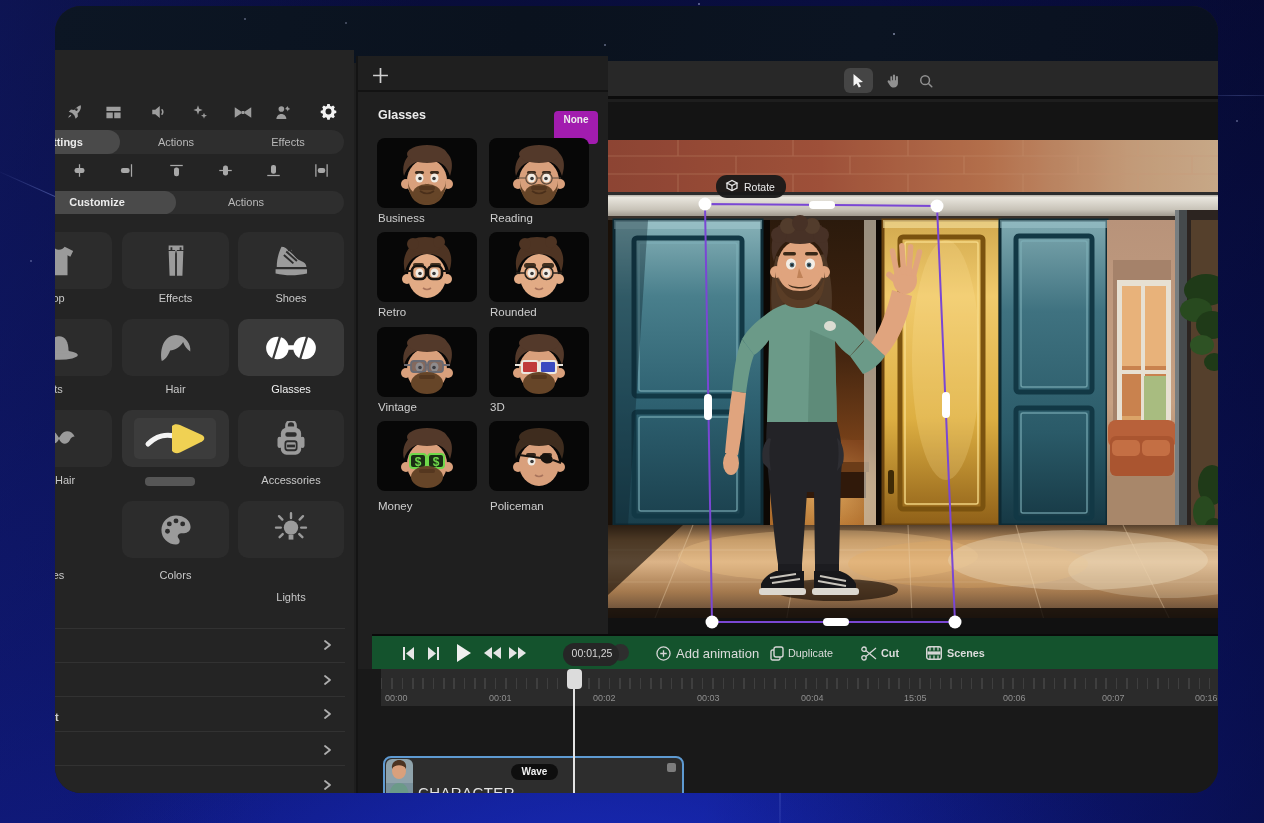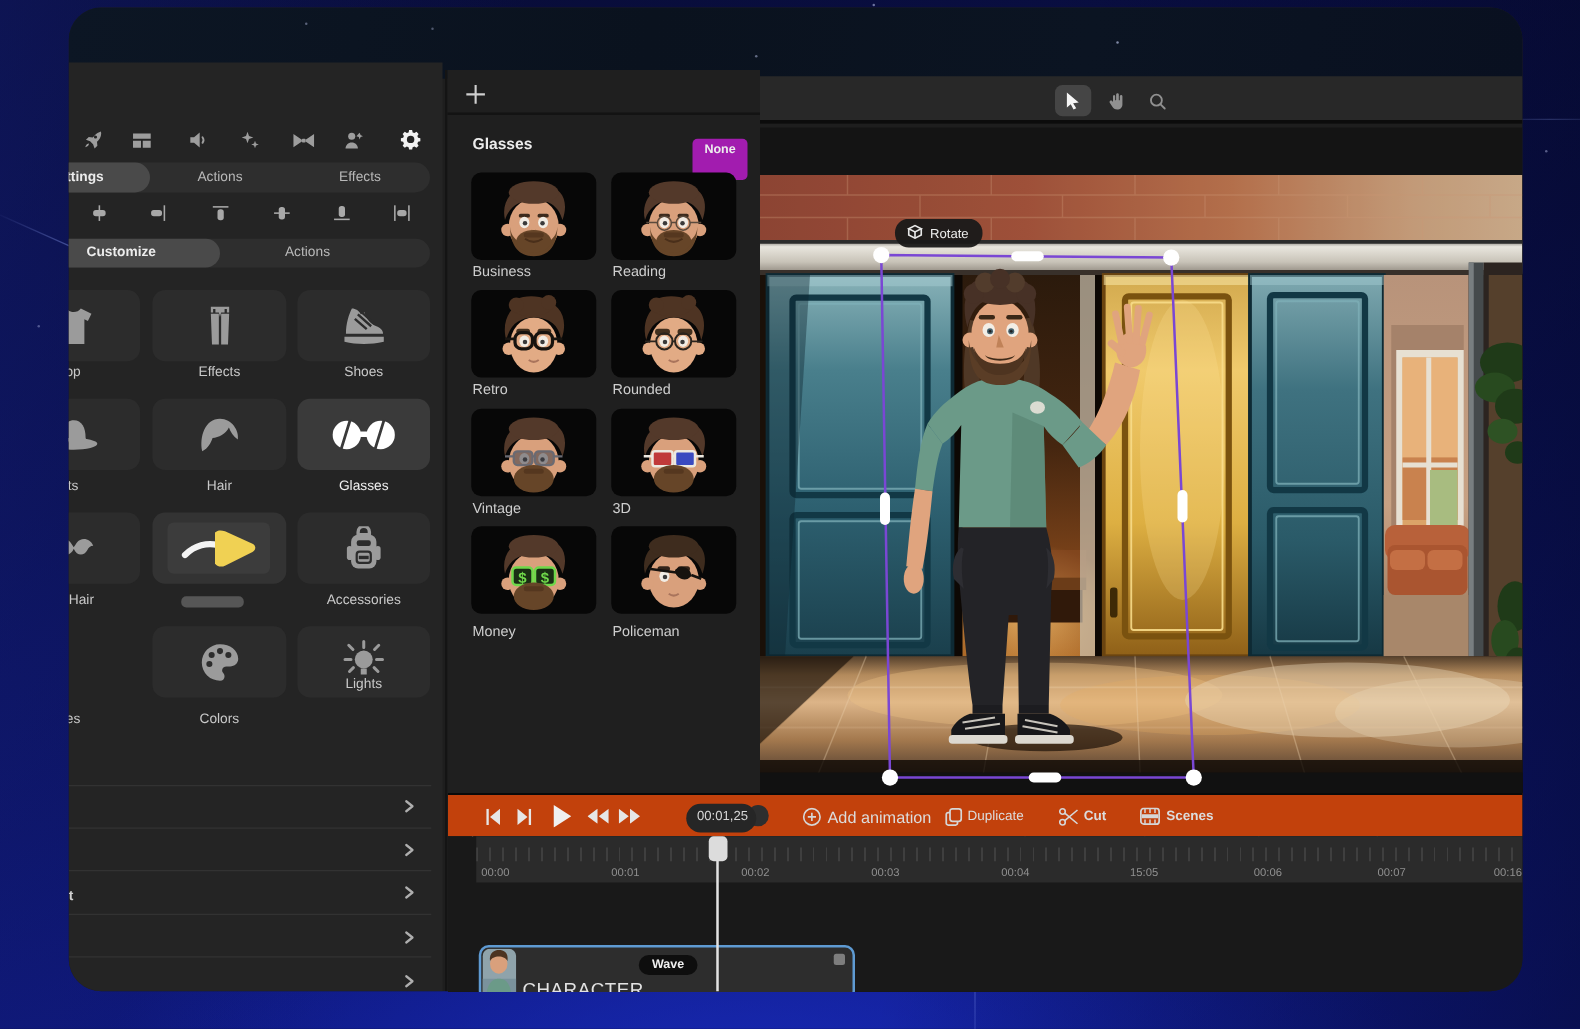--- a/index.html
+++ b/index.html
@@ -38,21 +38,21 @@
   .none-btn { position:absolute; left:196px; top:55px; width:44px; height:33px; background:#a21caf; border-radius:4px; color:#ededed; font-size:10px; font-weight:bold; text-align:center; line-height:17px; }
   .thumb { position:absolute; width:100px; height:70px; background:#070707; border-radius:8px; overflow:hidden; }
   .th-label { position:absolute; font-size:11.5px; color:#cecece; }
 
   
   .toolbar { position:absolute; left:553px; top:55px; width:610px; height:38px; background:#282828; border-bottom:3px solid #0c0c0c; }
   .cursor-btn { position:absolute; left:236px; top:7px; width:29px; height:25px; background:#454545; border-radius:6px; display:flex; align-items:center; justify-content:center; }
   .canvas { position:absolute; left:553px; top:96px; width:610px; height:532px; background:#141414; }
 
   
-  .controls { position:absolute; left:303px; top:628px; width:860px; height:35px; background:#c2410c; border-top:2px solid #0a0a0a; }
+  .controls { position:absolute; left:317px; top:628px; width:860px; height:35px; background:#14532d; border-top:2px solid #0a0a0a; }
   .timeline { position:absolute; left:303px; top:663px; width:860px; height:124px; background:#191919; }
   .ruler { position:absolute; left:23px; top:0px; width:837px; height:37px; background:#2b2b2b; }
   .rlabel { position:absolute; top:24px; font-size:9px; color:#8f8f8f; }
   .ctxt { position:absolute; top:0; height:35px; line-height:35px; font-size:11px; color:#dcdcdc; }
   .clip { position:absolute; left:25px; top:87px; width:301px; height:45px; background:#2d2d2d; border:2px solid #5e9ad2; border-radius:8px; }
   .ph-line { position:absolute; left:215px; top:18px; width:2px; height:106px; background:#e3e3e3; }
   .ph-head { position:absolute; left:209px; top:0px; width:15px; height:20px; background:#dcdcdc; border-radius:4px; }
 </style>
 </head>
 <body>
@@ -229,21 +229,21 @@
       </div>
     <div class="tile" style="left:183px;top:451px;width:106px">
         <svg style="width:34px;height:36px" viewBox="0 0 28 30" fill="#9b9b9b">
           <circle cx="14" cy="13" r="6"></circle>
           <path d="M12 19h4v4h-4z"></path>
           <path d="M14 1v4M24 3.5l-2.8 2.8M4 3.5l2.8 2.8M26.5 13h-4M5.5 13h-4M23.5 21l-2.6-2.6M4.5 21l2.6-2.6" stroke="#9b9b9b" stroke-width="2" stroke-linecap="round"></path>
         </svg>
       </div>
     <div class="tlabel" style="left:-50px;top:518px;width:107px">es</div>
     <div class="tlabel" style="left:67px;top:518px;width:107px">Colors</div>
-    <div class="tlabel" style="left:183px;top:490px;width:106px">Lights</div>
+    <div class="tlabel" style="left:183px;top:540px;width:106px">Lights</div>
 
     <div class="acc-line" style="top:578px"></div>
     <div class="acc-line" style="top:612px"></div>
     <div class="acc-line" style="top:646px"></div>
     <div class="acc-line" style="top:681px"></div>
     <div class="acc-line" style="top:715px"></div>
     <svg class="chev" style="top:589px" viewBox="0 0 12 12">
         <path d="M4 2l5 4-5 4" stroke="#aeaeae" stroke-width="1.8" fill="none" stroke-linecap="round" stroke-linejoin="round"></path>
       </svg>
     <svg class="chev" style="top:624px" viewBox="0 0 12 12">

